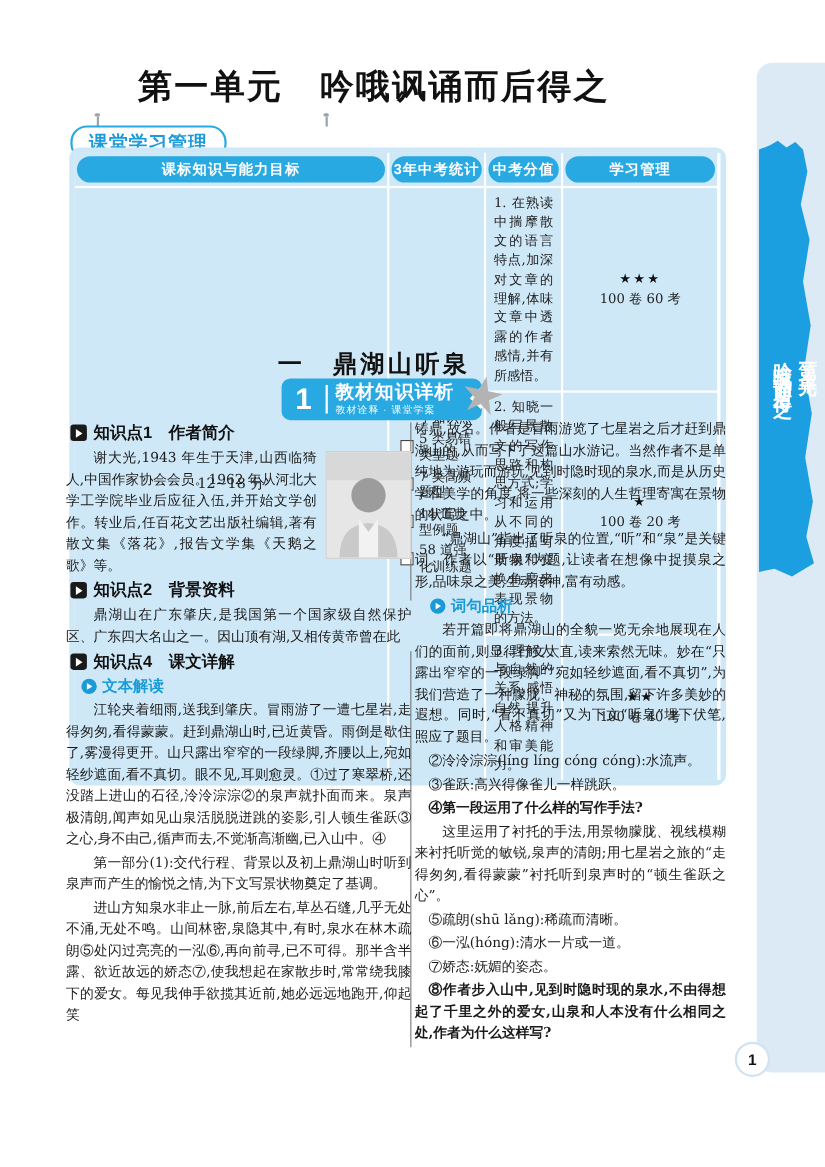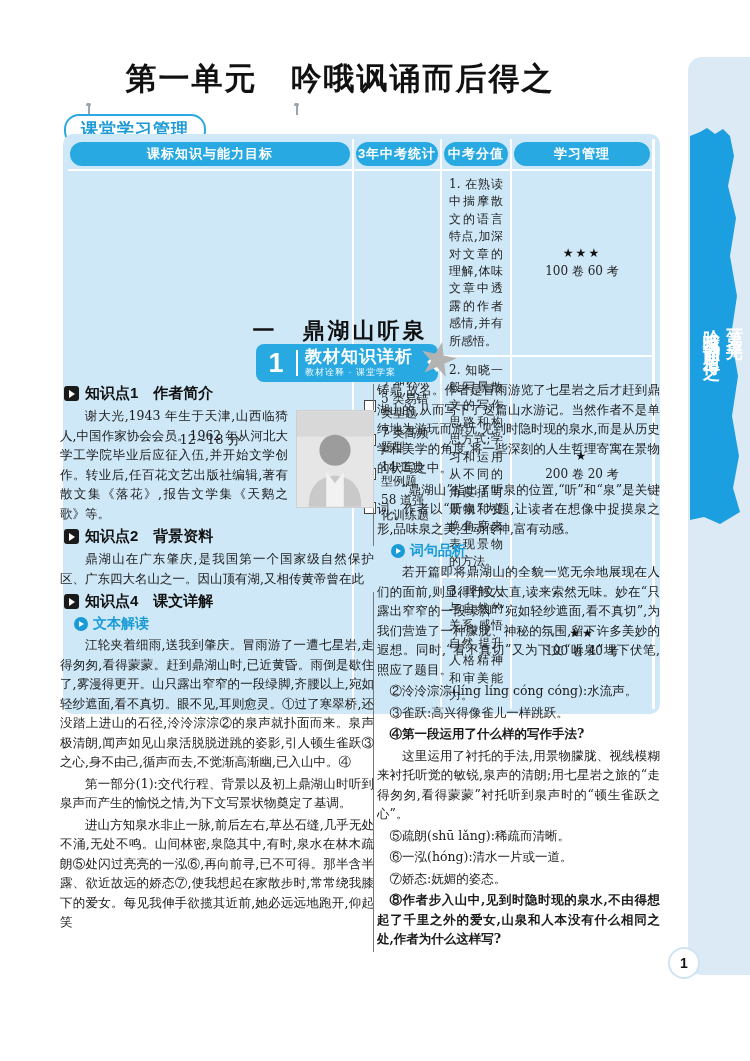--- a/index.html
+++ b/index.html
@@ -143,21 +143,21 @@
           </div>
         <div class="chk">
             <span class="box"></span>
             <span>58 道强化训练题</span>
           </div>
       </div>
 
       <div class="tcell goal kai">2. 知晓一般写景散文的写作思路和构思方式;学习和运用从不同的角度描写景物和变换角度来表现景物的方法。</div>
       <div class="tcell stat">
         <span class="stars">★</span>
-        <span class="kai">200 卷 20 考</span>
+        <span class="kai">100 卷 20 考</span>
       </div>
 
       <div class="tcell goal kai">3. 理解人与自然的关系,感悟自然,提升人格精神和审美能力。</div>
       <div class="tcell stat">
         <span class="stars">★★</span>
         <span class="kai">100 卷 40 考</span>
       </div>
     </div>
   </div>
 

